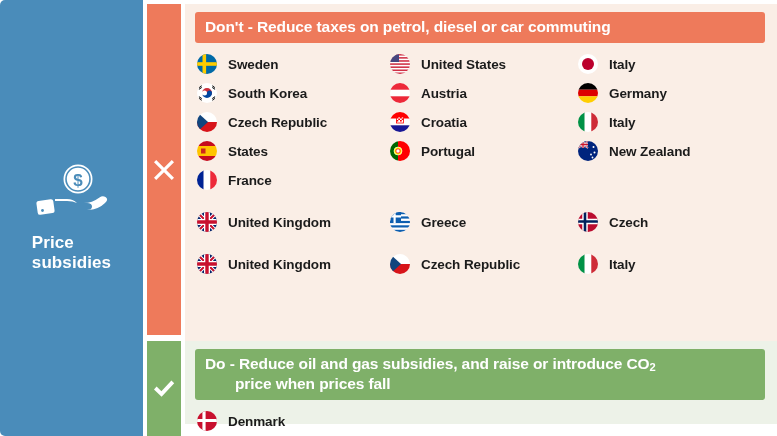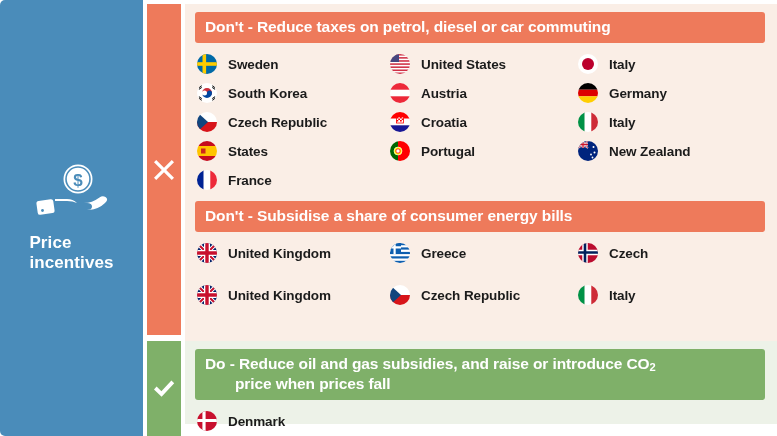--- a/index.html
+++ b/index.html
@@ -153,21 +153,21 @@
         <text x="45" y="22.5" text-anchor="middle" font-family="Liberation Sans, sans-serif" font-size="17" font-weight="bold" fill="#4a8cba">$</text>
         <path d="M22 38 L34 38 Q40 38 44 40 L54 40 Q59 40 59 43.5 Q59 47 54 47 L40 47
                  L56 47 Q66 46 72 40 Q76 36.5 72.5 34 Q69.5 32.2 66.5 34.5
                  Q59 40 51 40 L44 40 Q40 36 34 36 L22 36 Z" fill="#ffffff"></path>
         <rect x="4" y="37" width="17" height="14" rx="2.5" transform="rotate(-8 12.5 44)" fill="#ffffff"></rect>
         <circle cx="9.5" cy="47.5" r="1.4" fill="#4a8cba"></circle>
       </svg>
     </div>
     <div class="category-label">
       <span>Price</span><br>
-      <span>incentives</span>
+      <span>subsidies</span>
     </div>
   </div>
 
   <div class="marker-col marker-dont">
     <span class="marker-glyph">
       <svg viewBox="0 0 22 22" xmlns="http://www.w3.org/2000/svg">
         <path d="M3.2 1 L11 8.8 L18.8 1 L21 3.2 L13.2 11 L21 18.8 L18.8 21 L11 13.2
                  L3.2 21 L1 18.8 L8.8 11 L1 3.2 Z" fill="#ffffff"></path>
       </svg>
     </span>
@@ -367,21 +367,20 @@
             <rect x="6.7" width="6.6" height="20" fill="#ffffff"></rect>
             <rect x="13.3" width="6.7" height="20" fill="#ed2939"></rect>
             </svg>
         </span>
         <span class="country-name">France</span>
       </div>
     </div>
 
     <div class="spacer-6"></div>
 
-    <div class="bar bar-dont">Don't - Subsidise a share of consumer energy bills</div>
 
     <div class="country-grid">
       <div class="country-item">
         <span class="flag">
           <svg viewBox="0 0 20 20">
               <rect width="20" height="20" fill="#012169"></rect>
             <path d="M0 0 L20 20 M20 0 L0 20" stroke="#ffffff" stroke-width="4"></path>
             <path d="M0 0 L20 20 M20 0 L0 20" stroke="#c8102e" stroke-width="2"></path>
             <path d="M10 0 L10 20 M0 10 L20 10" stroke="#ffffff" stroke-width="6"></path>
             <path d="M10 0 L10 20 M0 10 L20 10" stroke="#c8102e" stroke-width="3.4"></path>

